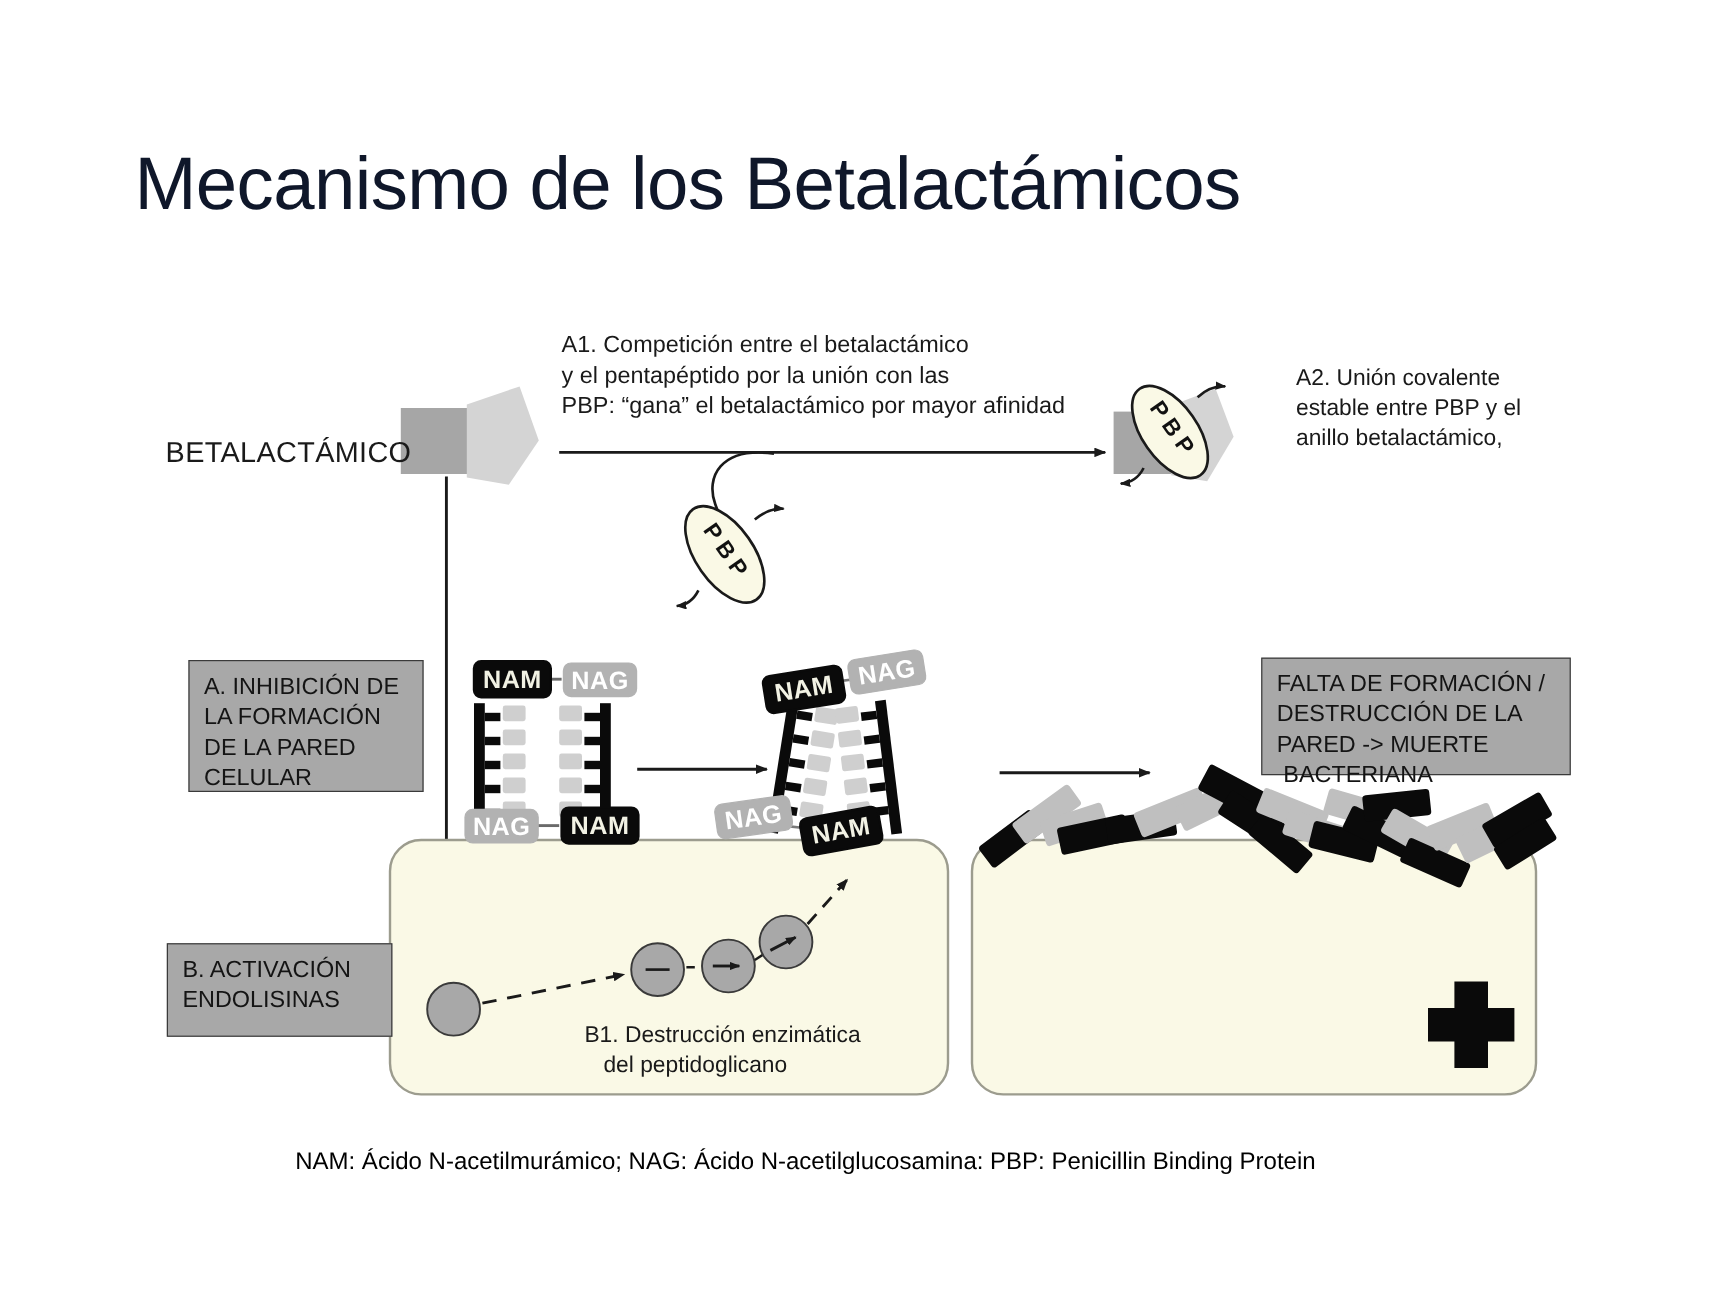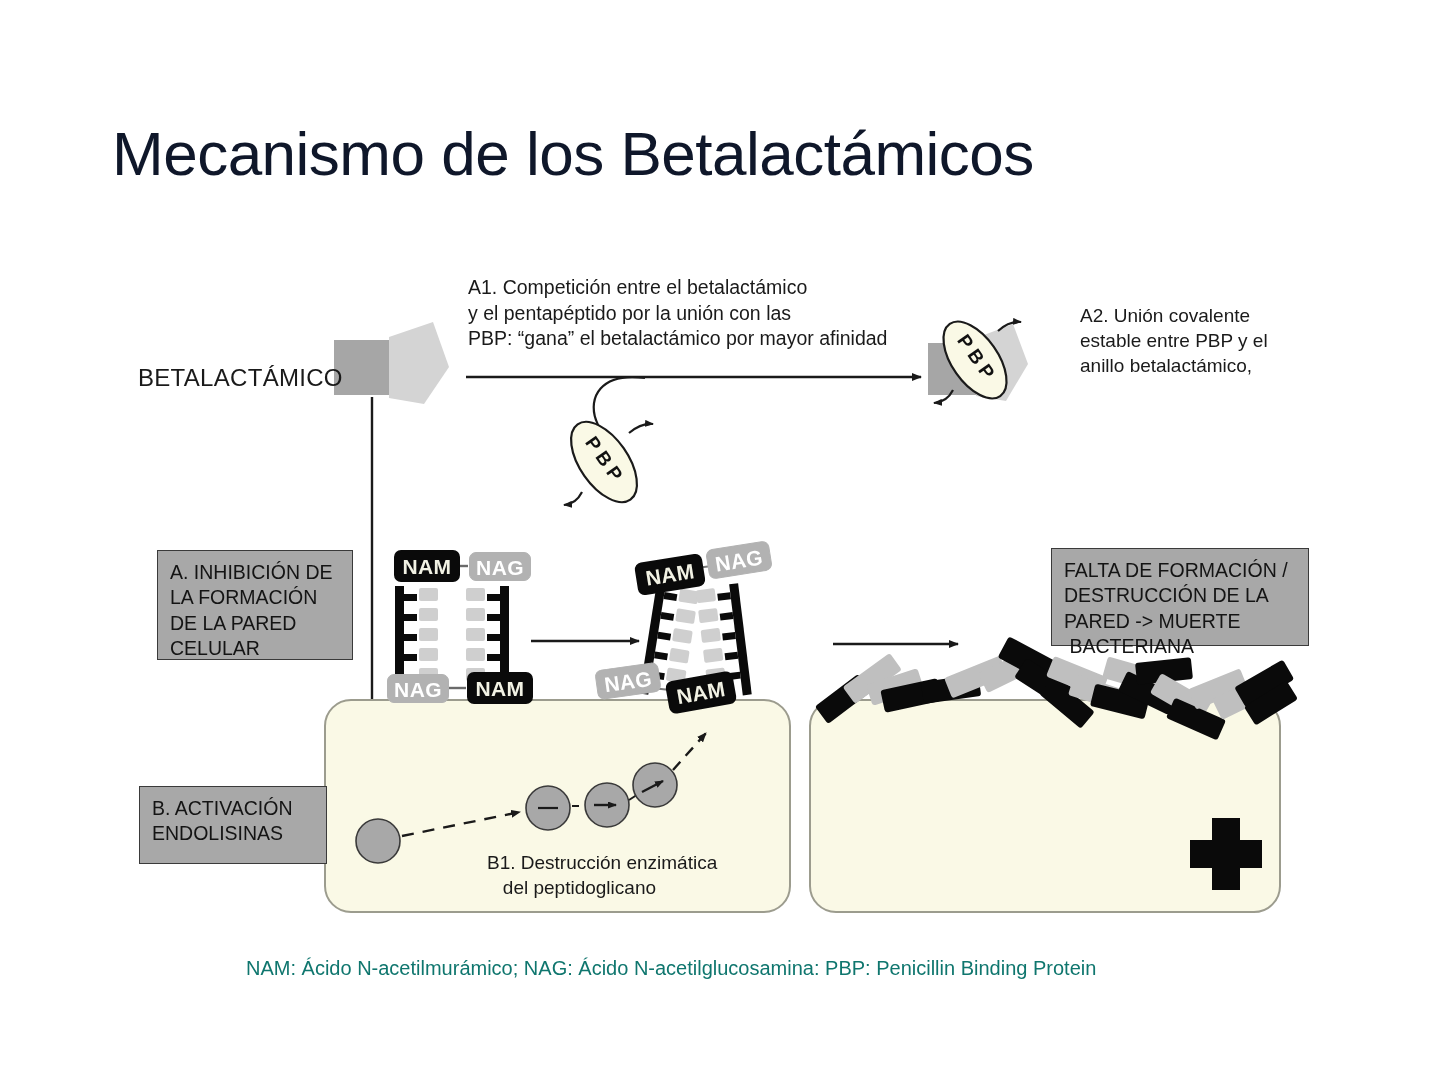--- a/index.html
+++ b/index.html
@@ -103,21 +103,21 @@
     top: 851px;
     font-size: 19px;
     line-height: 1.3;
     text-align: left;
   }
   .footnote {
     position: absolute;
     left: 246px;
     top: 957px;
     font-size: 20px;
-    color: #0f766e;
+    color: #000000;
     white-space: pre;
   }
   .nam-tag, .nag-tag {
     position: absolute;
     font-size: 21px;
     font-weight: bold;
     letter-spacing: 0.4px;
     box-sizing: border-box;
     text-align: center;
     border-radius: 7px;

